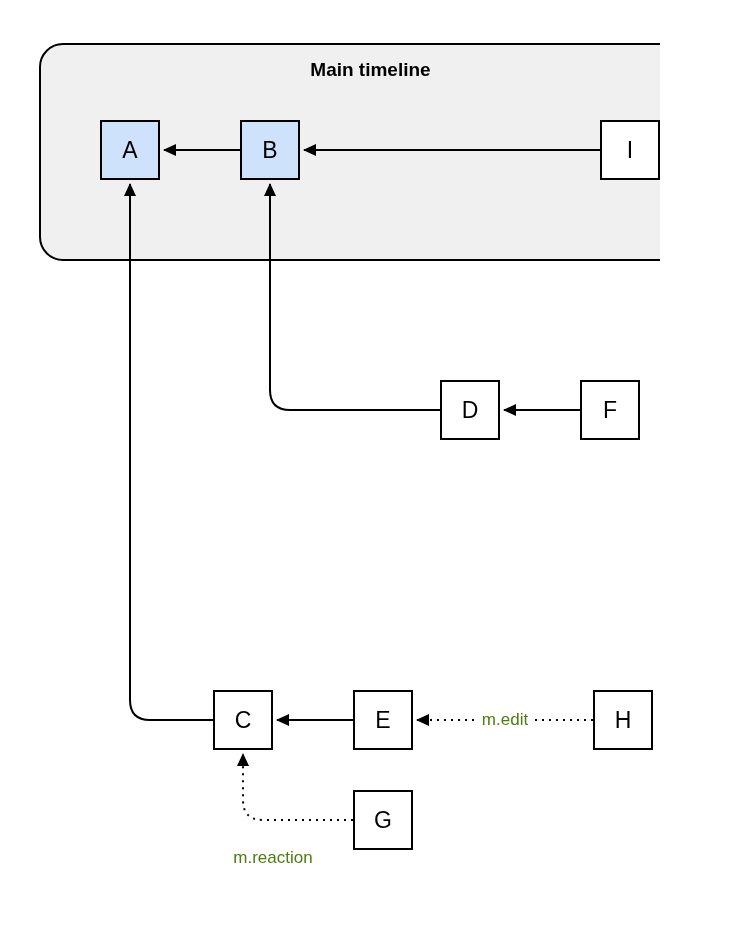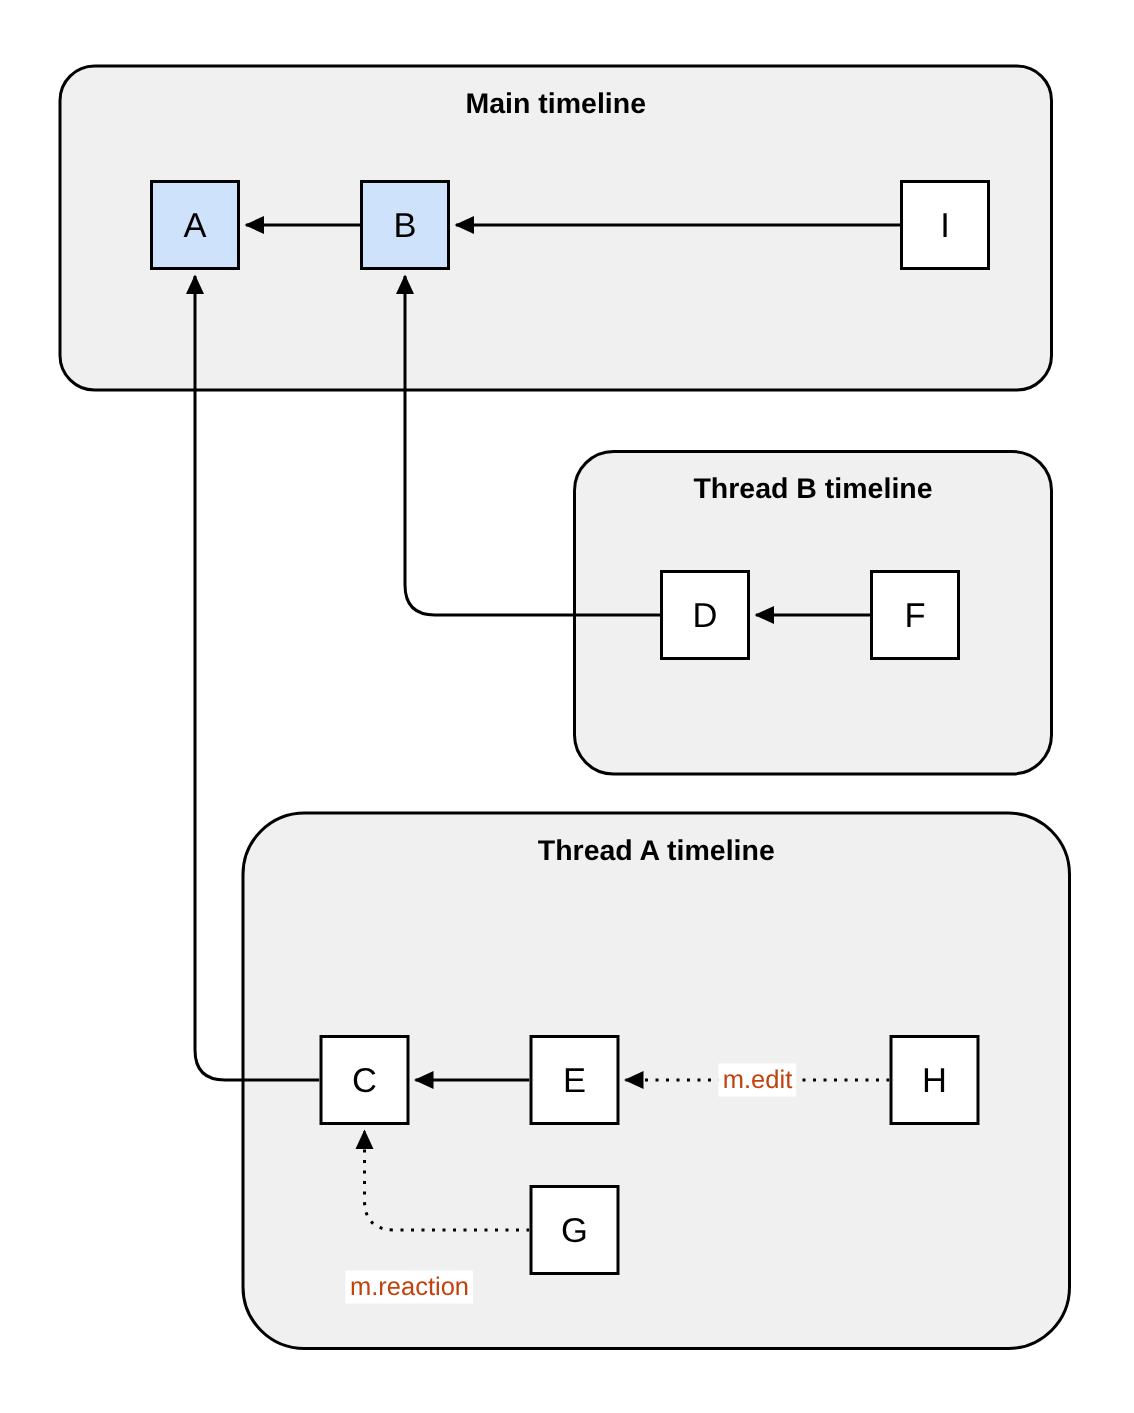--- a/index.html
+++ b/index.html
@@ -3,21 +3,21 @@
 <meta charset="utf-8">
 <style>
   html, body {
     margin: 0;
     padding: 0;
     background: #ffffff;
     font-family: "Liberation Sans", sans-serif;
   }
   .canvas {
     position: relative;
-    width: 756px;
+    width: 660px;
     height: 942px;
     background: #ffffff;
     overflow: hidden;
     border-radius: 31px;
   }
   .container-box {
     position: absolute;
     background: #f0f0f0;
     border: 2px solid #000000;
     box-sizing: border-box;
@@ -71,40 +71,34 @@
   #node-c { left: 213px; top: 690px; }
   #node-e { left: 353px; top: 690px; }
   #node-h { left: 593px; top: 690px; }
   #node-g { left: 353px; top: 790px; }
 
   .edge-label {
     position: absolute;
     transform: translate(-50%, -50%);
     background: #ffffff;
     font-size: 17px;
-    color: #c2410c;
+    color: #4d7c0f;
     padding: 1px 3px;
     white-space: nowrap;
   }
   #label-medit     { left: 505px; top: 720px; }
   #label-mreaction { left: 273px; top: 858px; }
 </style>
 </head>
 <body>
 
 <div class="canvas">
 
   <div class="container-box" id="container-main">
     <div class="title">Main timeline</div>
-  </div>
-  <div class="container-box" id="container-threadb">
-    <div class="title">Thread B timeline</div>
-  </div>
-  <div class="container-box" id="container-threada">
-    <div class="title">Thread A timeline</div>
   </div>
 
   <svg class="edge-layer" viewBox="0 0 756 942" xmlns="http://www.w3.org/2000/svg">
     <defs>
       <marker id="arrow" markerUnits="userSpaceOnUse" markerWidth="16" markerHeight="14" refX="13" refY="7" orient="auto">
         <path d="M1,1 L14,7 L1,13 Z" fill="#000000"></path>
       </marker>
     </defs>
 
     <path class="edge" d="M240,150 L164,150" marker-end="url(#arrow)"></path>

